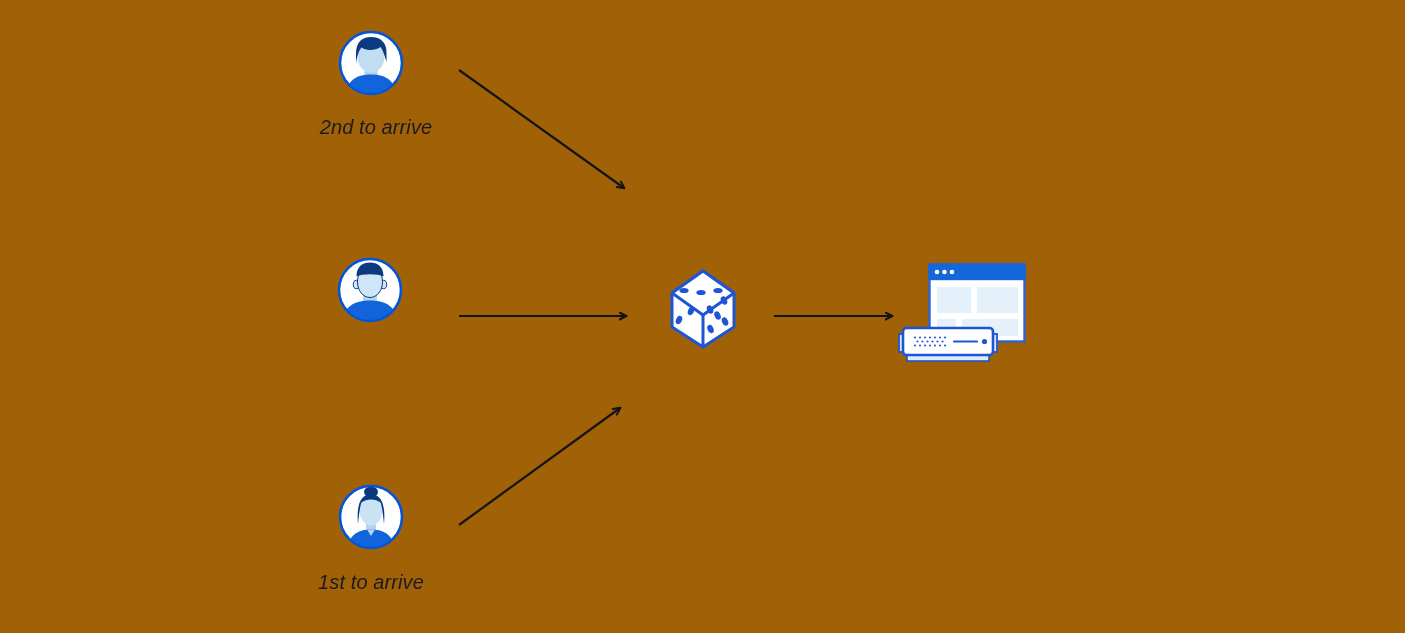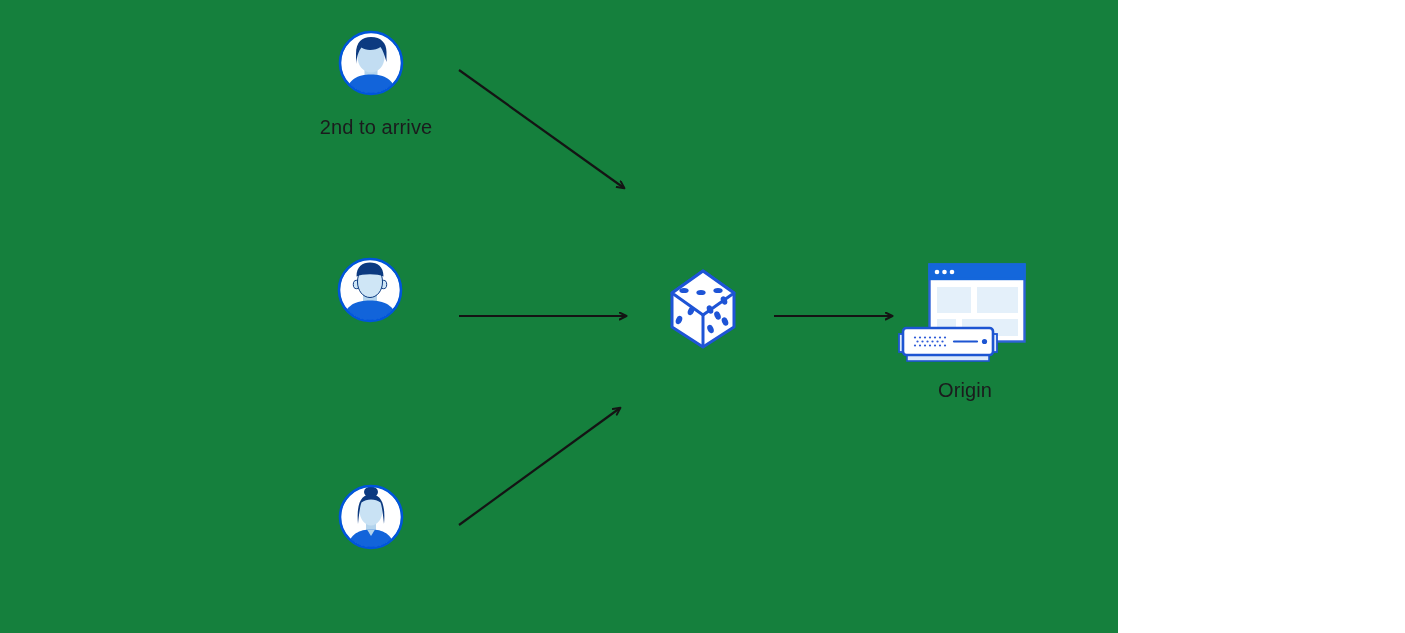--- a/index.html
+++ b/index.html
@@ -3,24 +3,25 @@
 <meta charset="utf-8">
 <style>
   html, body {
     margin: 0;
     padding: 0;
     background: #ffffff;
     font-family: "Liberation Sans", sans-serif;
   }
   .canvas {
     position: relative;
-    width: 1118px;
+    width: 1405px;
     height: 633px;
-    background: #15803d;
+    background: #a16207;
     overflow: hidden;
+    font-style: italic;
   }
   .abs { position: absolute; }
   .node-label {
     position: absolute;
     width: 180px;
     text-align: center;
     font-size: 20px;
     line-height: 24px;
     color: #1b1b1d;
     letter-spacing: 0.1px;
@@ -95,20 +96,21 @@
     <g clip-path="url(#c3)">
       <ellipse cx="33" cy="8" rx="7" ry="5.5" fill="#0c3a80"></ellipse>
       <rect x="28" y="36" width="10" height="12" fill="#b3d4ed"></rect>
       <path d="M9,66 C11,50 21,45.5 33,45.5 C45,45.5 55,50 57,66 Z" fill="#1264da"></path>
       <path d="M29,45.5 L33,52 L37,45.5 Z" fill="#b3d4ed"></path>
       <path d="M33,13 C41,13 44.5,19.5 44.5,26.5 C44.5,34.5 39.5,41.5 33,41.5 C26.5,41.5 21.5,34.5 21.5,26.5 C21.5,19.5 25,13 33,13 Z" fill="#c9e2f4"></path>
       <path d="M20,40 C18,17 24.5,10.5 33,10.5 C41.5,10.5 48,17 46,40 C44.8,29 44,22.5 42.5,18.5 C37.5,14.5 28.5,14.5 23.5,18.5 C22,22.5 21.2,29 20,40 Z" fill="#0c3a80"></path>
     </g>
     <circle cx="33" cy="33" r="31" fill="none" stroke="#0055dc" stroke-width="2.6"></circle>
   </svg>
+  <div class="node-label" style="left:281px; top:570px;">1st to arrive</div>
 
   <svg class="abs" style="left:667px; top:267px;" width="72" height="82" viewBox="0 0 72 82">
     <g stroke="#1e54d6" stroke-width="3" stroke-linejoin="round" fill="#ffffff">
       <path d="M36,4 L67,26 L67,60 L36,80 L5,60 L5,26 Z"></path>
       <path d="M36,4 L67,26 L36,48 L5,26 Z"></path>
       <path d="M36,48 L36,80"></path>
     </g>
     <g fill="#1e54d6">
       <ellipse cx="17" cy="23.5" rx="4.6" ry="2.6"></ellipse>
       <ellipse cx="34" cy="25.5" rx="4.6" ry="2.6"></ellipse>
@@ -158,15 +160,14 @@
         <circle cx="22" cy="19.5" r="1.1"></circle>
         <circle cx="27" cy="19.5" r="1.1"></circle>
         <circle cx="32" cy="19.5" r="1.1"></circle>
         <circle cx="37" cy="19.5" r="1.1"></circle>
         <circle cx="42" cy="19.5" r="1.1"></circle>
         <circle cx="47" cy="19.5" r="1.1"></circle>
     </g>
     <line x1="56" y1="15.5" x2="79" y2="15.5" stroke="#1d55d2" stroke-width="2.2" stroke-linecap="round"></line>
     <circle cx="86.5" cy="15.5" r="2.6" fill="#1d55d2"></circle>
   </svg>
-  <div class="node-label" style="left:875px; top:378px;">Origin</div>
 
 </div>
 
 </body></html>

